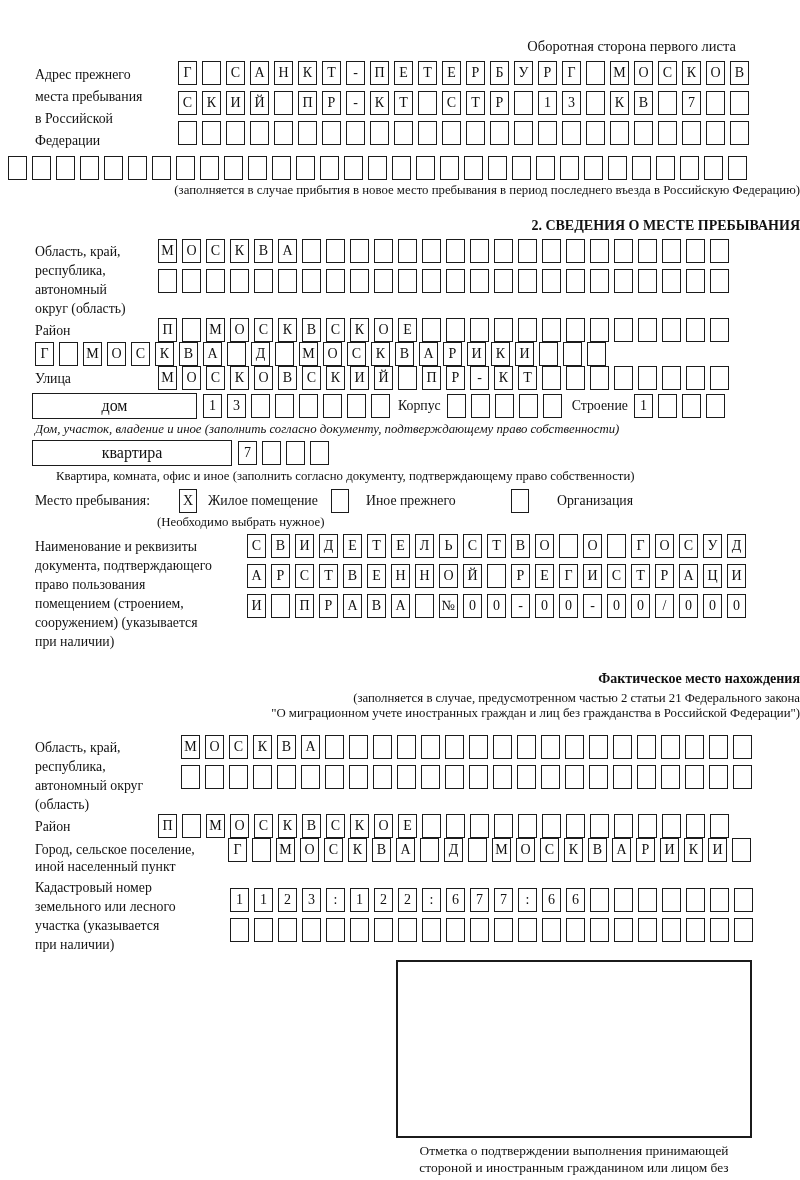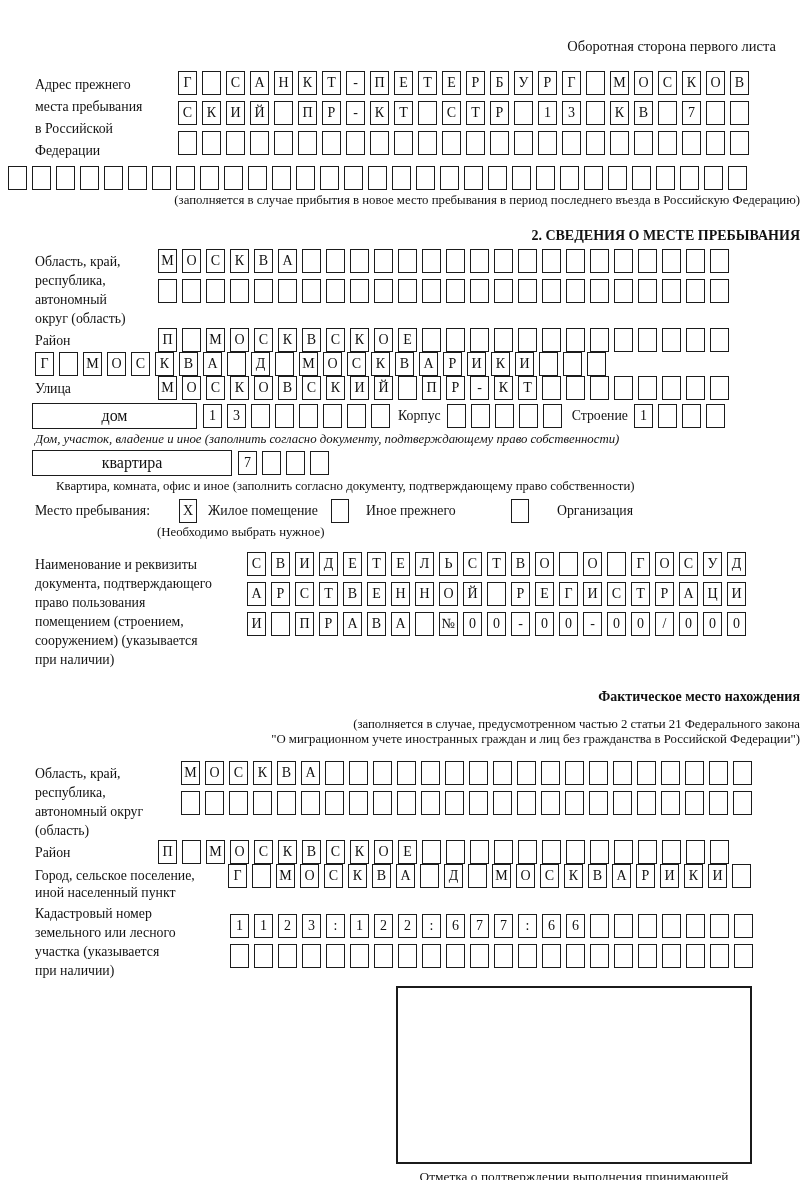--- a/index.html
+++ b/index.html
@@ -3,21 +3,21 @@
 <meta charset="utf-8">
 <style>
   html,body{margin:0;padding:0;background:#fff;}
   .page{
     position:relative;
     width:800px;height:1180px;
     background:#fff;color:#111;
     font-family:"Liberation Serif","DejaVu Serif",serif;
     overflow:hidden;
   }
-  .corner{margin-top:38px;text-align:right;padding-right:24px;font-size:14.5px;}
+  .corner{margin-top:38px;text-align:right;padding-right:64px;font-size:14.5px;}
   .form-row{display:flex;align-items:flex-start;margin-left:35px;}
   .row-label{flex-shrink:0;font-size:13.8px;line-height:19px;white-space:pre-line;padding-top:3px;}
   .lh22{line-height:22px;}
   .lh17{line-height:17px;}
   .w143{width:143px;}
   .w123{width:123px;}
   .w127{width:127px;}
   .w212{width:212px;}
   .w146{width:146px;}
   .w193{width:193px;}
@@ -29,23 +29,23 @@
     width:19px;height:24px;
     border:1.7px solid #1b1b1b;
     display:flex;align-items:center;justify-content:center;
     font-size:14px;line-height:1;
   }
   .overflow-row{margin-left:8px;margin-top:4px;}
   .note{font-size:12.8px;}
   .center{text-align:right;}
   .title{font-weight:bold;font-size:14px;margin-top:20px;}
   .mt3{margin-top:3px;}
-  .mt4{margin-top:12px;}
+  .mt4{margin-top:4px;}
   .mt5{margin-top:5px;}
-  .mt6{margin-top:16px;}
+  .mt6{margin-top:6px;}
   .mt14{margin-top:14px;}
   .house-row{display:flex;align-items:center;margin-left:32px;margin-top:3px;}
   .label-box{
     box-sizing:border-box;height:26px;border:1.7px solid #1b1b1b;
     display:flex;align-items:center;justify-content:center;font-size:16px;flex-shrink:0;
   }
   .wbox165{width:165px;}
   .wbox200{width:200px;}
   .inline-label{font-size:13.8px;flex-shrink:0;}
   .ml6{margin-left:6px;}

